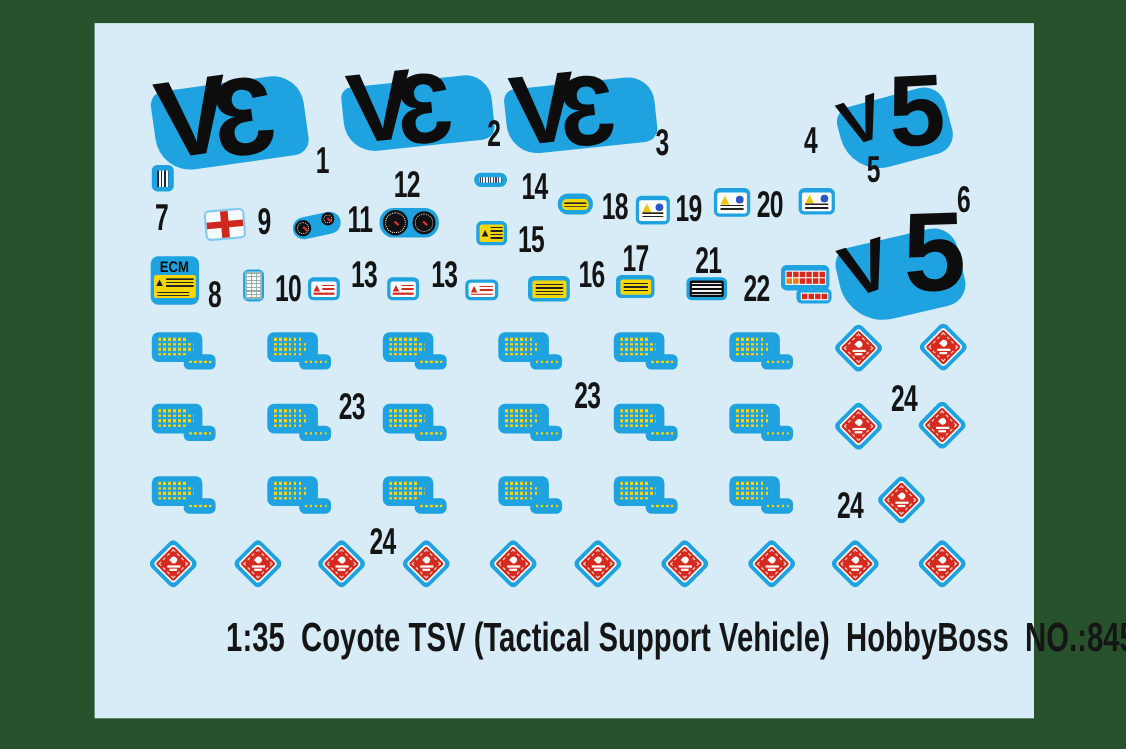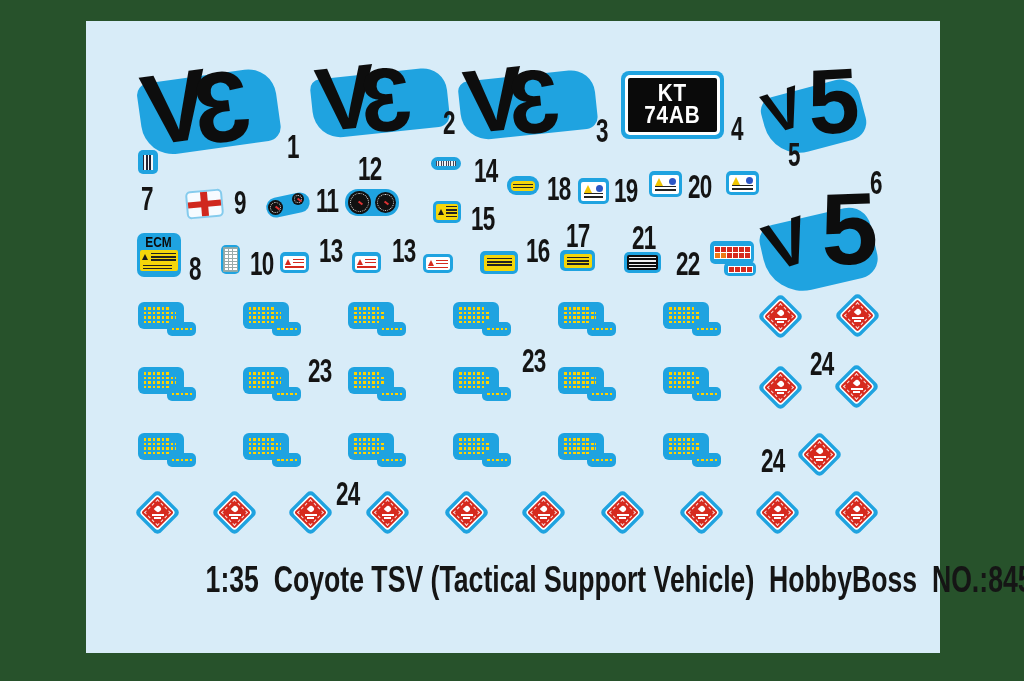--- a/index.html
+++ b/index.html
@@ -122,26 +122,20 @@
     </div>
     <div class="v3 v3b" style="left:226px;top:44px;width:145px;height:80px;">
       <div class="blob"></div>
       <div class="txt"><span>V</span><span class="mirror">3</span></div>
     </div>
     <div class="v3 v3b" style="left:374px;top:46px;width:140px;height:80px;">
       <div class="blob"></div>
       <div class="txt"><span>V</span><span class="mirror">3</span></div>
     </div>
 
-    <div class="plate">
-      <div class="plate-in">
-        <span>KT</span>
-        <span>74AB</span>
-      </div>
-    </div>
 
     <div class="v5 v5a" style="left:672px;top:42px;width:130px;height:100px;">
       <div class="blob"></div>
       <span class="cv">V</span>
       <span class="c5">5</span>
     </div>
     <div class="v5 v5b" style="left:675px;top:166px;width:145px;height:115px;">
       <div class="blob"></div>
       <span class="cv">V</span>
       <span class="c5">5</span>

